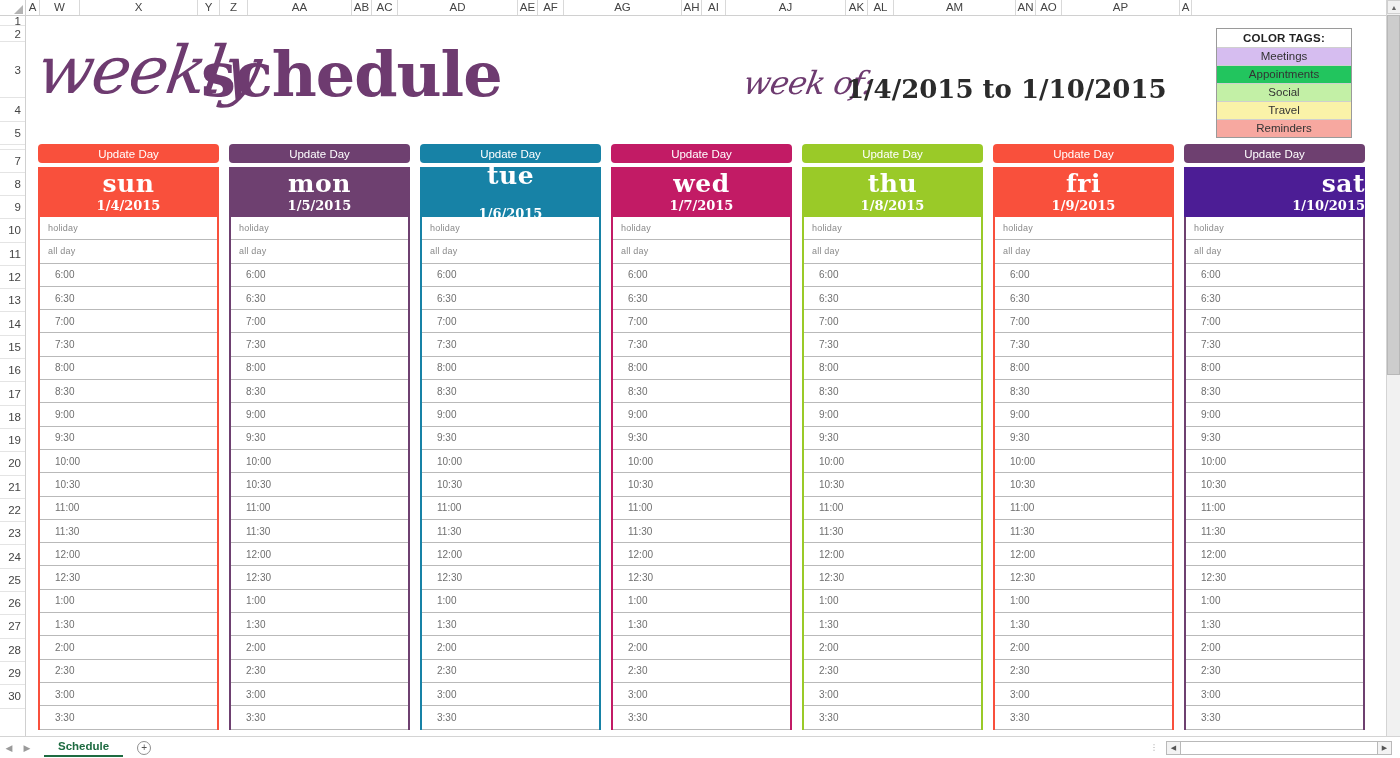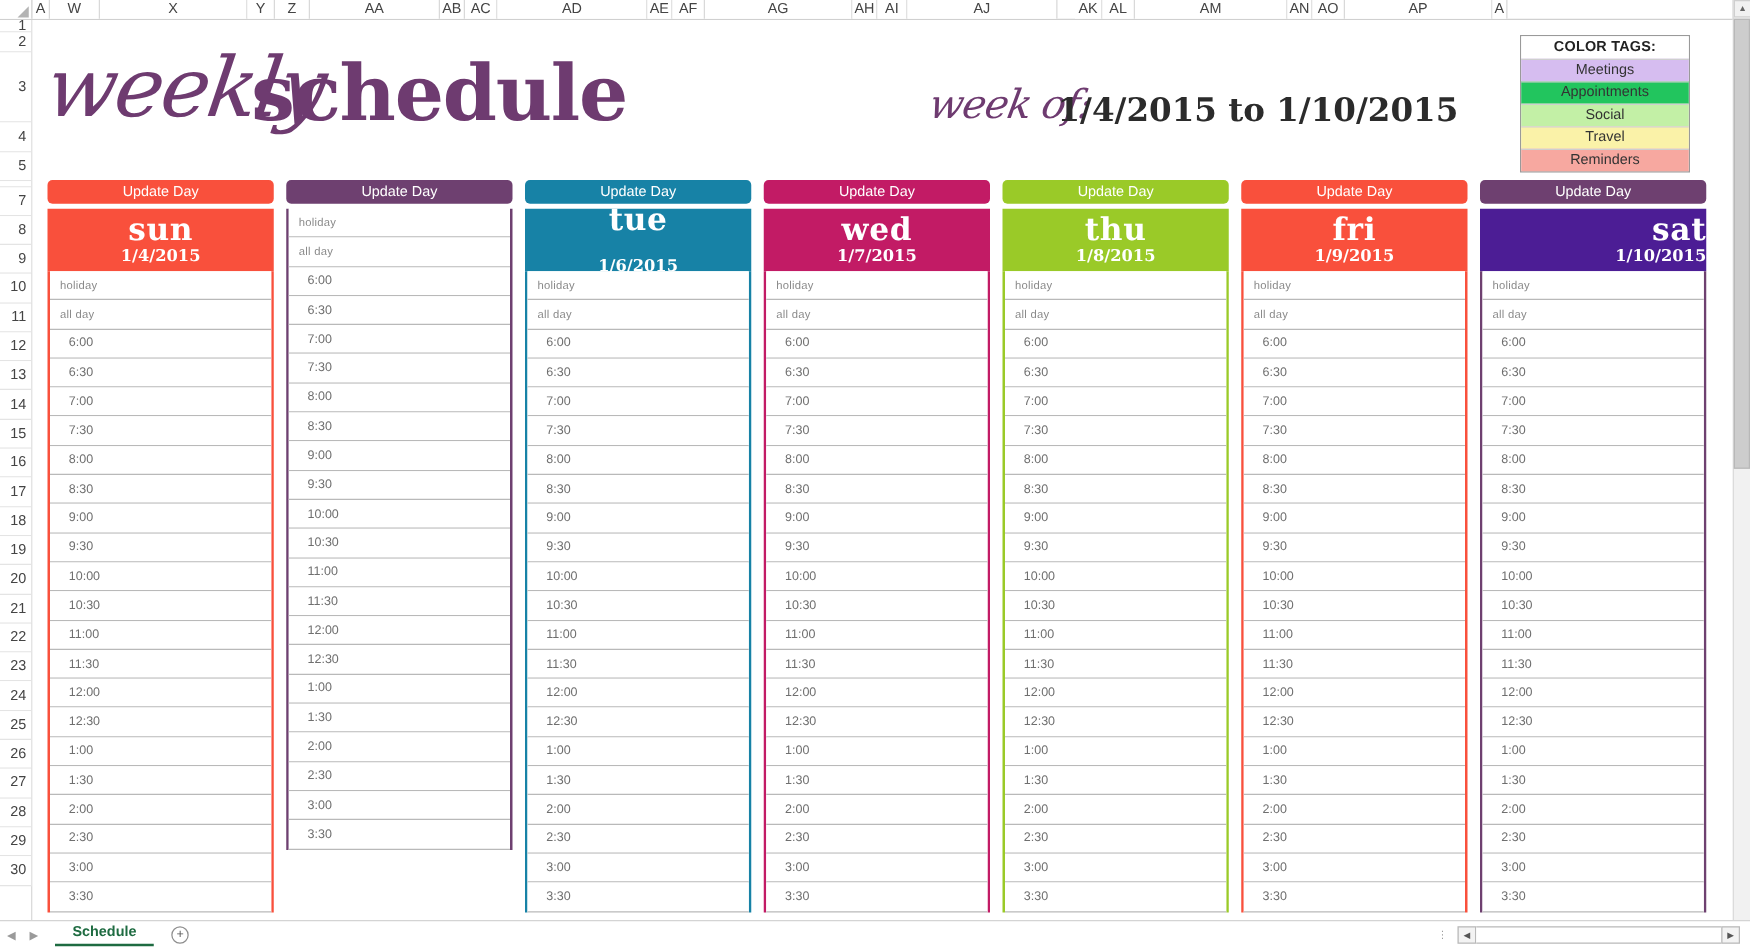--- a/index.html
+++ b/index.html
@@ -208,21 +208,21 @@
       <div class="col-cell" style="width: 104px; flex: 0 0 104px;">AA</div>
       <div class="col-cell" style="width: 20px; flex: 0 0 20px;">AB</div>
       <div class="col-cell" style="width: 26px; flex: 0 0 26px;">AC</div>
       <div class="col-cell" style="width: 120px; flex: 0 0 120px;">AD</div>
       <div class="col-cell" style="width: 20px; flex: 0 0 20px;">AE</div>
       <div class="col-cell" style="width: 26px; flex: 0 0 26px;">AF</div>
       <div class="col-cell" style="width: 118px; flex: 0 0 118px;">AG</div>
       <div class="col-cell" style="width: 20px; flex: 0 0 20px;">AH</div>
       <div class="col-cell" style="width: 24px; flex: 0 0 24px;">AI</div>
       <div class="col-cell" style="width: 120px; flex: 0 0 120px;">AJ</div>
-      <div class="col-cell" style="width: 22px; flex: 0 0 22px; margin-left: 14px;">AK</div>
+      <div class="col-cell" style="width: 22px; flex: 0 0 22px;">AK</div>
       <div class="col-cell" style="width: 26px; flex: 0 0 26px;">AL</div>
       <div class="col-cell" style="width: 122px; flex: 0 0 122px;">AM</div>
       <div class="col-cell" style="width: 20px; flex: 0 0 20px;">AN</div>
       <div class="col-cell" style="width: 26px; flex: 0 0 26px;">AO</div>
       <div class="col-cell" style="width: 118px; flex: 0 0 118px;">AP</div>
       <div class="col-cell" style="width: 12px; flex: 0 0 12px;">A</div>
     </div>
 
   <div id="row-header">
       <div class="row-cell" style="height: 10px;">1</div>
@@ -353,20 +353,24 @@
             <div class="slot">
               <span class="slot-time">3:00</span>
             </div>
             <div class="slot">
               <span class="slot-time">3:30</span>
             </div>
           </div>
         </div>
         <div class="day-col">
           <div class="update-btn" style="background: rgb(110, 64, 112);">Update Day</div>
+          <div class="day-head" style="background: rgb(110, 64, 112);">
+            <div class="day-name">mon</div>
+            <div class="day-date">1/5/2015</div>
+          </div>
           <div class="slots" style="border-left-color: rgb(110, 64, 112); border-right-color: rgb(110, 64, 112);">
             <div class="slot meta">
               <span class="slot-label">holiday</span>
             </div>
             <div class="slot meta">
               <span class="slot-label">all day</span>
             </div>
             <div class="slot">
               <span class="slot-time">6:00</span>
             </div>

